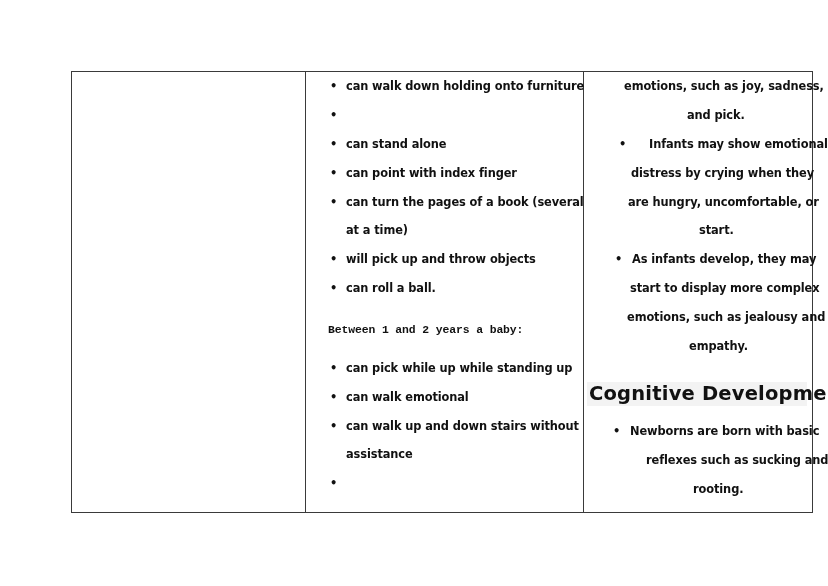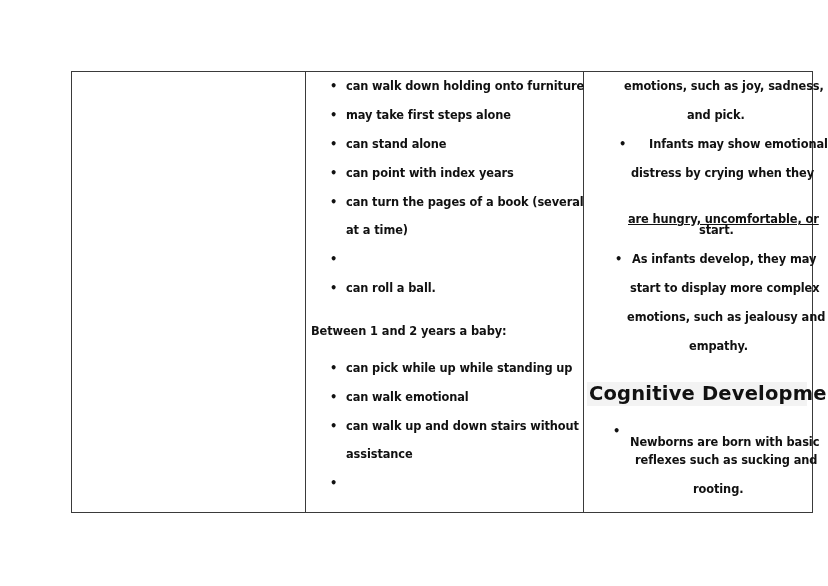--- a/index.html
+++ b/index.html
@@ -49,22 +49,23 @@
       width: 236px;
       white-space: nowrap;
     }
     .mid .li .bullet {
       position: absolute;
       left: -16px;
       top: 0;
     }
     .mid .heading-line {
       position: absolute;
-      left: 5px;
+      left: 22px;
       white-space: nowrap;
+      font-family: Liberation Mono, monospace;
     }
     
     .right {
       left: 512px;
       width: 229px;
     }
     .right .rline {
       position: absolute;
       white-space: nowrap;
       text-align: center;
@@ -97,39 +98,39 @@
 
   <div class="col-text" style="left:0;width:233px;height:100%;"></div>
 
   <div class="col-text mid">
     <div class="li" style="top:7px;">
       <span class="bullet">•</span>
       <span>can walk down holding onto furniture</span>
     </div>
     <div class="li" style="top:36px;">
       <span class="bullet">•</span>
-      <span>may take first steps alone</span>
     </div>
     <div class="li" style="top:65px;">
       <span class="bullet">•</span>
       <span>can stand alone</span>
     </div>
     <div class="li" style="top:94px;">
       <span class="bullet">•</span>
-      <span>can point with index years</span>
+      <span>can point with index finger</span>
     </div>
     <div class="li" style="top:123px;">
       <span class="bullet">•</span>
       <span>can turn the pages of a book (several</span>
     </div>
     <div class="li" style="top:151px;">
       <span>at a time)</span>
     </div>
     <div class="li" style="top:180px;">
       <span class="bullet">•</span>
+      <span>will pick up and throw objects</span>
     </div>
     <div class="li" style="top:209px;">
       <span class="bullet">•</span>
       <span>can roll a ball.</span>
     </div>
 
     <div class="heading-line" style="top:252px;">Between 1 and 2 years a baby:</div>
 
     <div class="li" style="top:289px;">
       <span class="bullet">•</span>
@@ -151,29 +152,29 @@
     </div>
   </div>
 
   <div class="col-text right">
     <div class="rline" style="top:7px;left:40px;">emotions, such as joy, sadness,</div>
     <div class="rline" style="top:36px;left:103px;">and pick.</div>
 
     <span class="rbullet" style="top:65px;left:35px;">•</span>
     <div class="rline" style="top:65px;left:65px;">Infants may show emotional</div>
     <div class="rline" style="top:94px;left:47px;">distress by crying when they</div>
-    <div class="rline" style="top:140px;left:44px;text-decoration:underline;">are hungry, uncomfortable, or</div>
+    <div class="rline" style="top:123px;left:44px;">are hungry, uncomfortable, or</div>
     <div class="rline" style="top:151px;left:115px;">start.</div>
 
     <span class="rbullet" style="top:180px;left:31px;">•</span>
     <div class="rline" style="top:180px;left:48px;text-align:center;">As infants develop, they may</div>
     <div class="rline" style="top:209px;left:46px;">start to display more complex</div>
     <div class="rline" style="top:238px;left:43px;">emotions, such as jealousy and</div>
     <div class="rline" style="top:267px;left:105px;">empathy.</div>
 
     <div class="cog-heading">Cognitive Development:</div>
 
     <span class="rbullet" style="top:352px;left:29px;">•</span>
-    <div class="rline" style="top:352px;left:46px;margin-top:11px;">Newborns are born with basic</div>
-    <div class="rline" style="top:381px;left:51px;text-align:right;">reflexes such as sucking and</div>
+    <div class="rline" style="top:352px;left:46px;">Newborns are born with basic</div>
+    <div class="rline" style="top:381px;left:62px;text-align:right;">reflexes such as sucking and</div>
     <div class="rline" style="top:410px;left:109px;">rooting.</div>
   </div>
 </div>
 
 </body></html>

